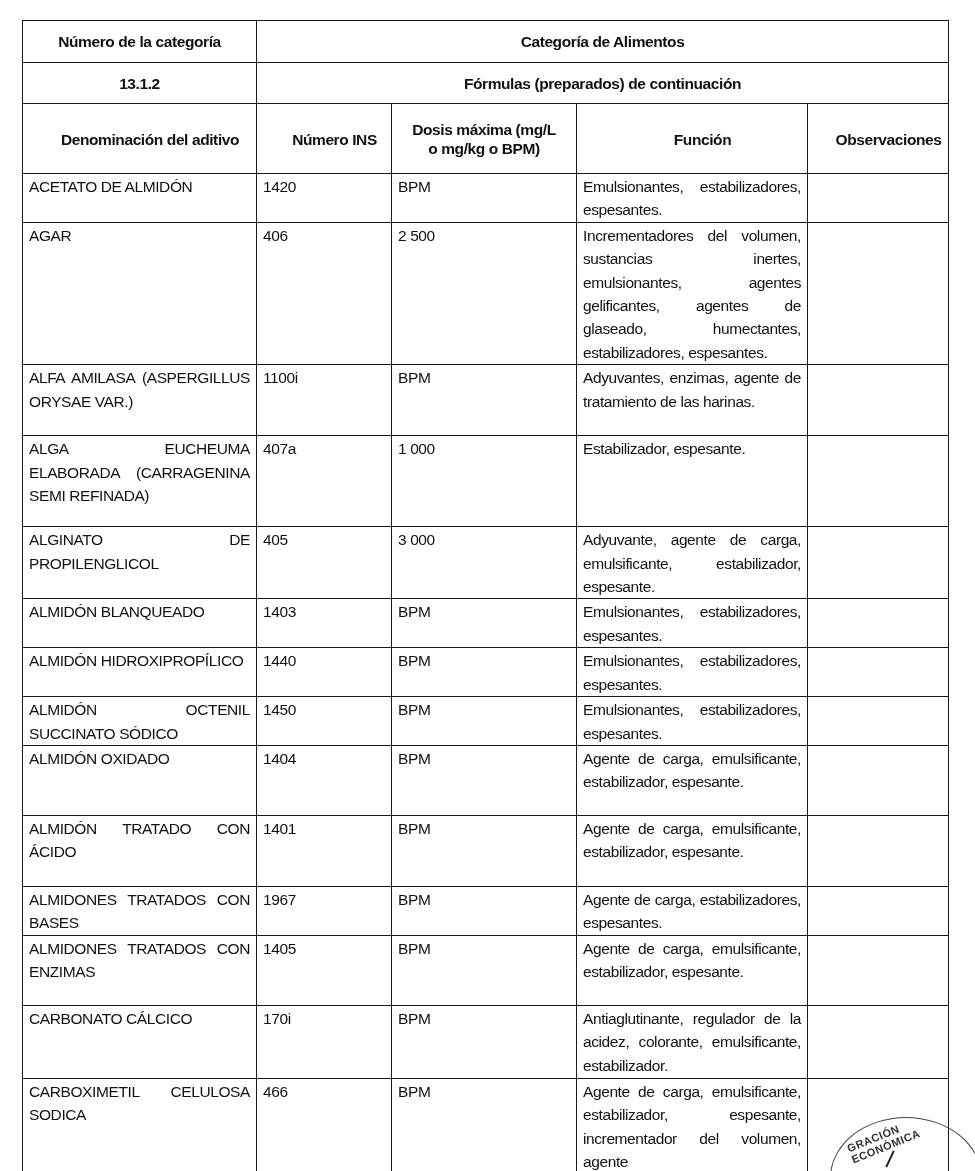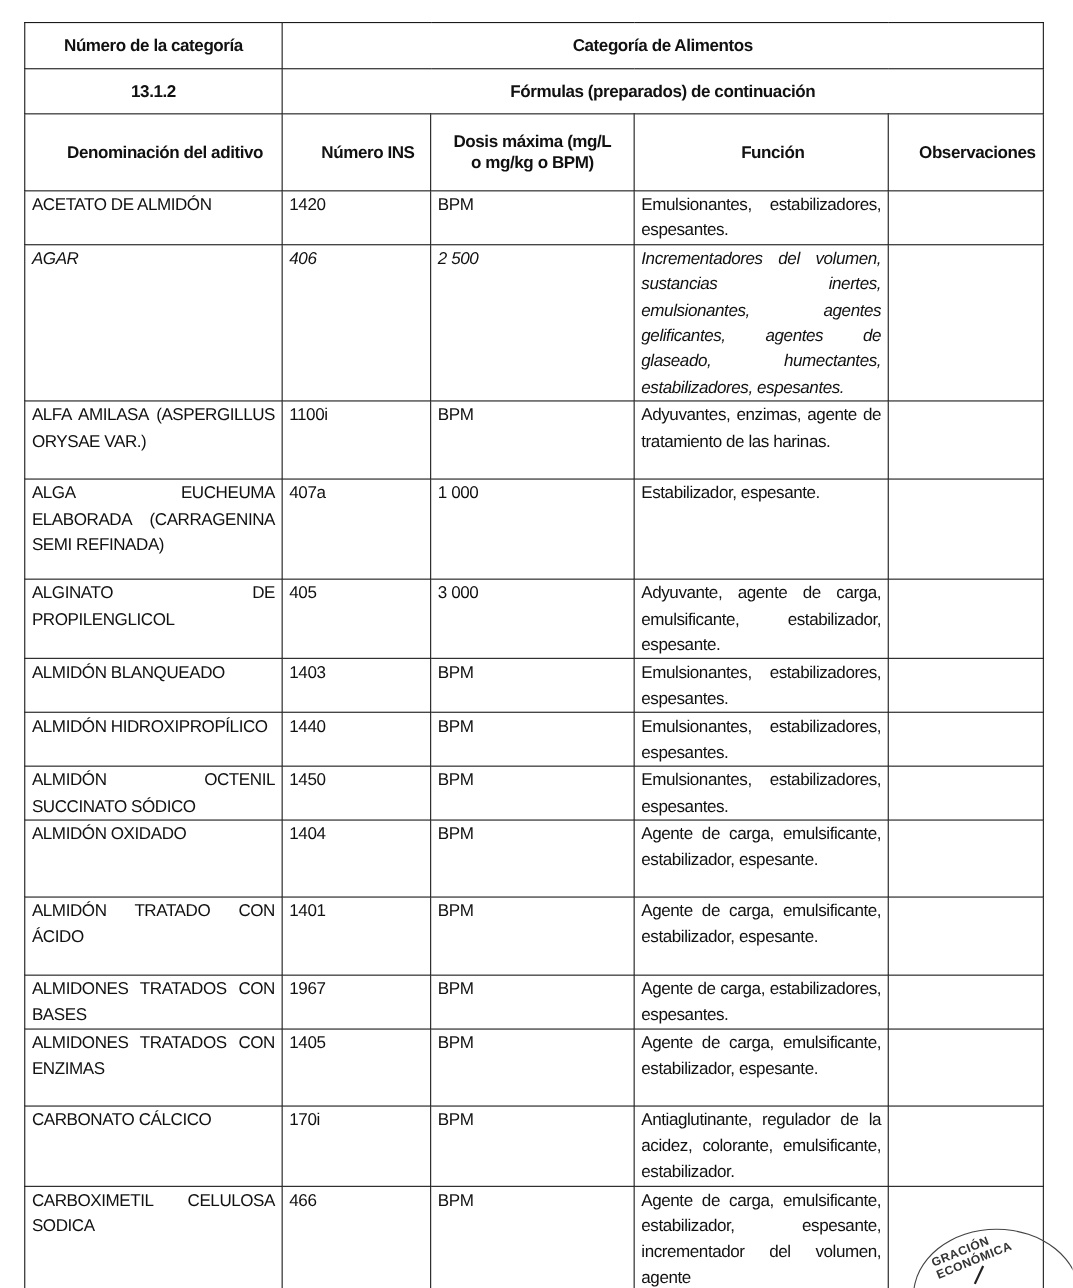--- a/index.html
+++ b/index.html
@@ -47,21 +47,21 @@
       <td class="hd">Función</td>
       <td class="hd">Observaciones</td>
     </tr>
   <tr style="height: 48px;">
         <td class="j">ACETATO DE ALMIDÓN</td>
         <td>1420</td>
         <td>BPM</td>
         <td class="j">Emulsionantes, estabilizadores, espesantes.</td>
         <td></td>
       </tr>
-      <tr style="height: 142px; font-style: italic;">
+      <tr style="height: 142px;">
         <td class="j">AGAR</td>
         <td>406</td>
         <td>2 500</td>
         <td class="j">Incrementadores del volumen, sustancias inertes, emulsionantes, agentes gelificantes, agentes de glaseado, humectantes, estabilizadores, espesantes.</td>
         <td></td>
       </tr>
       <tr style="height: 71px;">
         <td class="j">ALFA AMILASA (ASPERGILLUS ORYSAE VAR.)</td>
         <td>1100i</td>
         <td>BPM</td>

